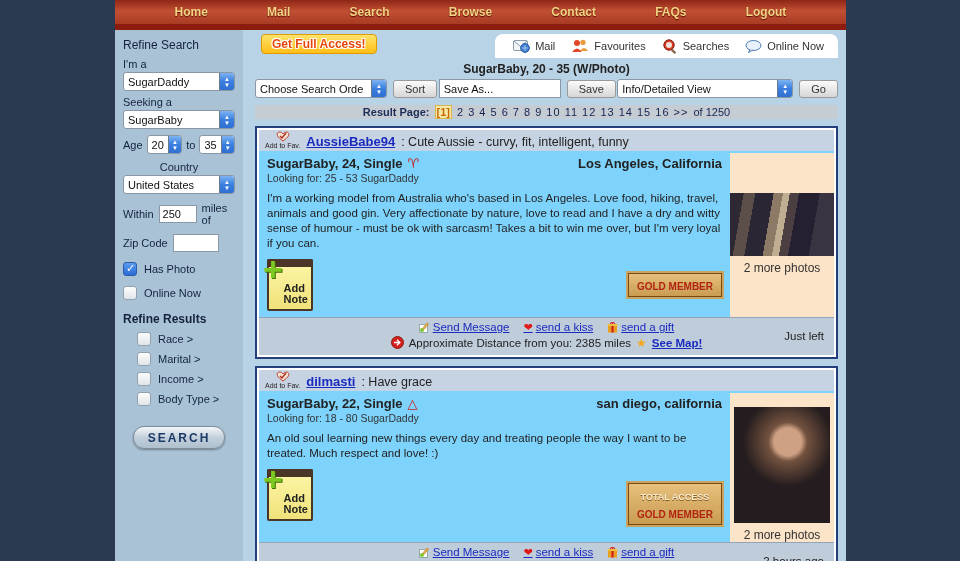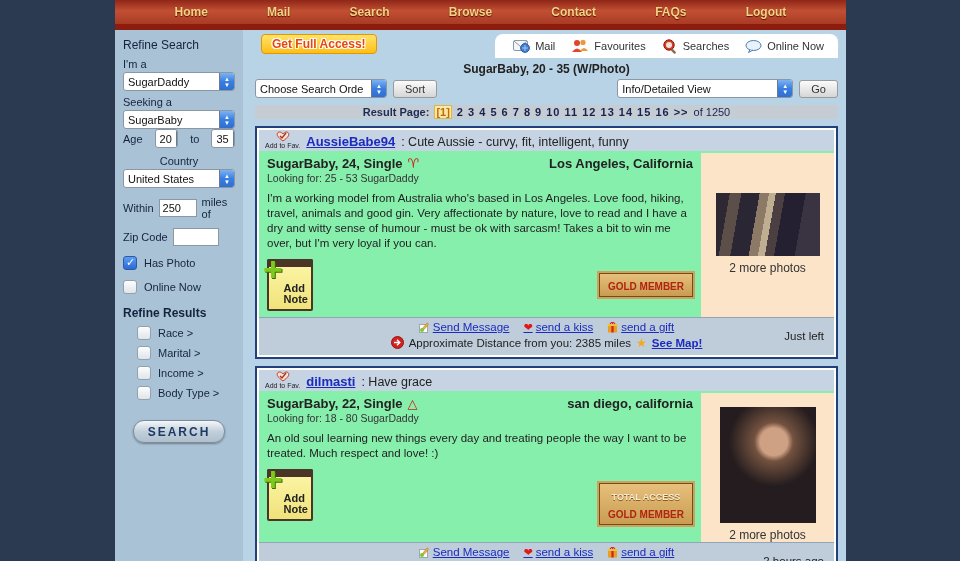--- a/index.html
+++ b/index.html
@@ -11,21 +11,21 @@
   .nav-item{color:#f2d483;font-weight:bold;font-size:12px;text-shadow:0 1px 1px #5a0d05;cursor:pointer;}
   .nav-band{height:6px;background:#8c1c0e;}
   .body-row{flex:1;display:flex;min-height:0;}
   
   .sidebar{width:128px;background:#a9c2d5;padding:8px 8px 0 8px;font-size:11px;color:#15233f;}
   .sb-title{font-size:12px;margin-bottom:6px;}
   .sb-label{margin:5px 0 2px 0;}
   .sel{background:#fff;border:1px solid #8a97a5;border-radius:3px;height:19px;display:flex;align-items:center;overflow:hidden;}
   .sel .sel-text{flex:1;padding:0 4px;font-size:11px;color:#111;white-space:nowrap;}
   .sel .stepper{width:15px;height:100%;background:linear-gradient(#7db3f2,#3a7fe0 50%,#2f6fd0);color:#fff;font-size:6px;line-height:6px;display:flex;flex-direction:column;align-items:center;justify-content:center;border-left:1px solid #6a7a8a;}
-  .age-row{display:flex;align-items:center;gap:12px;}
+  .age-row{display:flex;align-items:center;gap:4px;margin-top:6px;}
   .age-sel{width:40px;}
   .country-label{text-align:center;margin-top:7px;margin-bottom:2px;}
   .inline-row{display:flex;align-items:center;gap:5px;margin-top:8px;}
   .tin{background:#fff;border:1px solid #8a97a5;height:18px;font-size:11px;padding:0 3px;width:38px;color:#111;}
   .zip{width:46px;}
   .chk-row{display:flex;align-items:center;gap:7px;margin-top:10px;cursor:pointer;}
   .chk{width:14px;height:14px;border-radius:3px;background:linear-gradient(#fdfdfd,#dfe5ea);border:1px solid #93a1af;position:relative;}
   .chk.checked{background:linear-gradient(#5d9df0,#2a6ad6);border-color:#2c5aa8;}
   .chk.checked:after{content:"✓";position:absolute;left:2px;top:-1px;color:#fff;font-size:11px;font-weight:bold;}
   .refine-title{font-weight:bold;font-size:12px;margin-top:12px;}
@@ -40,24 +40,24 @@
   .tab svg{display:block;}
   .list-title{text-align:center;font-size:12px;font-weight:bold;color:#222;margin:4px 0 3px 0;}
   .controls{display:flex;align-items:center;justify-content:space-between;}
   .cgroup{display:flex;align-items:center;gap:6px;}
   .ctl-sel{width:132px;}
   .view-sel{width:176px;}
   .btn{background:linear-gradient(#fbfbfb,#d6d6d6);border:1px solid #9a9a9a;border-radius:3px;font-size:11px;color:#333;padding:2px 11px;cursor:pointer;}
   .saveas{width:122px;height:19px;border:1px solid #8a97a5;font-size:11px;padding:0 4px;color:#111;background:#fff;}
   .pagebar{margin-top:7px;background:#c6ccd4;height:17px;display:flex;align-items:center;justify-content:center;gap:5px;font-size:11px;color:#1c2c56;font-weight:bold;}
   .pg-cur{color:#c86a00;background:#f6e9a8;border:1px solid #d8b84a;padding:0 1px;font-weight:bold;}
-  .pg-nums{font-weight:bold;color:#14244e;letter-spacing:1px;}
+  .pg-nums{font-weight:normal;color:#14244e;letter-spacing:1px;}
   .pg-of{font-weight:normal;color:#14244e;}
   
-  .card{border:2px solid #24407a;box-shadow:inset 0 0 0 2px #fff;margin-top:7px;background:#86efac;display:flex;flex-direction:column;}
+  .card{border:2px solid #24407a;box-shadow:inset 0 0 0 2px #fff;margin-top:7px;background:#7dd3fc;display:flex;flex-direction:column;}
   .card-head{margin:2px;background:#c6d3e2;padding:1px 6px 2px 6px;display:flex;align-items:flex-end;gap:6px;}
   .fav{display:flex;flex-direction:column;align-items:center;line-height:1;cursor:pointer;}
   .fav-txt{font-size:7px;color:#222;white-space:nowrap;}
   .uname{font-size:13px;font-weight:bold;color:#1b2bc0;text-decoration:underline;cursor:pointer;}
   .headline{font-size:12.5px;color:#222;}
   .card-mid{display:flex;margin:0 2px;flex:1;}
   .card-main{flex:1;padding:3px 8px 6px 8px;min-width:0;}
   .info-row{display:flex;justify-content:space-between;align-items:baseline;}
   .summary{font-size:13px;font-weight:bold;color:#222;}
   .glyph{color:#cc2020;font-size:13px;font-weight:bold;margin-left:5px;}
@@ -65,21 +65,21 @@
   .looking{font-size:10.5px;color:#333;margin-top:1px;}
   .desc{font-size:11.5px;color:#222;line-height:1.3;margin-top:7px;}
   .bottom-row{display:flex;justify-content:space-between;align-items:flex-start;margin-top:8px;}
   .addnote{position:relative;width:46px;height:52px;background:linear-gradient(#fdf6a8,#f0e27a);border:2px solid #4a3526;border-radius:2px;cursor:pointer;}
   .addnote:before{content:"";position:absolute;left:-2px;top:-2px;right:-2px;height:8px;background:#4a3526;border-radius:2px 2px 0 0;}
   .addnote .plus{position:absolute;left:-6px;top:-4px;width:26px;height:26px;color:#7ec822;font-size:34px;line-height:24px;font-weight:bold;text-shadow:1px 1px 0 #3c6c00;}
   .addnote .an-txt{position:absolute;right:3px;bottom:3px;font-size:11px;font-weight:bold;color:#222;line-height:1.05;text-align:left;}
   .badge{margin-top:14px;background:linear-gradient(#e7c07c,#c99c52);border:1px solid #7a4a14;box-shadow:0 0 0 2px #caa35e;padding:2px 8px;text-align:center;line-height:1.15;cursor:pointer;}
   .badge .b1{font-size:9px;font-weight:bold;color:#f6ecd2;text-shadow:0 1px 0 #8a5a20;}
   .badge .b2{font-size:10px;font-weight:bold;color:#b02410;}
-  .photo-panel{width:133px;background:#fbe4c8;display:flex;flex-direction:column;align-items:center;}
+  .photo-panel{width:104px;background:#fbe4c8;display:flex;flex-direction:column;align-items:center;}
   .pp1{padding-top:40px;}
   .pp2{padding-top:14px;}
   .photo{cursor:pointer;}
   .photo1{width:104px;height:63px;background:linear-gradient(100deg,#2e2833 0 12%,#5c4f49 12% 22%,#2b2633 22% 38%,#8d7a66 38% 46%,#bfae92 46% 52%,#4b3f41 52% 60%,#242031 60% 78%,#3a3342 78%);}
   .photo2{width:96px;height:116px;background:radial-gradient(circle at 56% 30%,#cfa184 0 14%,#73523f 20%,#241c1e 46%),linear-gradient(#3a3136 60%,#cfc4ba 60%);}
   .more-photos{font-size:12px;color:#333;margin-top:5px;cursor:pointer;}
   .card-foot{margin:0 2px 2px 2px;background:#bfccda;border-top:1px solid #93a5b8;position:relative;padding:3px 8px 5px 8px;text-align:center;}
   .actions{font-size:11.5px;display:flex;justify-content:center;align-items:center;gap:14px;}
   .alink{color:#1b2bc0;text-decoration:underline;cursor:pointer;display:inline-flex;align-items:center;gap:3px;}
   .dist-line{font-size:11.5px;color:#222;margin-top:2px;display:flex;justify-content:center;align-items:center;gap:5px;}
@@ -245,20 +245,24 @@
             <div class="sel ctl-sel">
               <span class="sel-text">Choose Search Orde</span>
               <span class="stepper">
                   <span>▲</span>
                   <span>▼</span>
                 </span>
             </div>
             <button class="btn">Sort</button>
           </div>
           <div class="cgroup">
+            <input class="saveas" value="Save As..." style="">
+            <button class="btn">Save</button>
+          </div>
+          <div class="cgroup">
             <div class="sel view-sel">
               <span class="sel-text">Info/Detailed View</span>
               <span class="stepper">
                   <span>▲</span>
                   <span>▼</span>
                 </span>
             </div>
             <button class="btn">Go</button>
           </div>
         </div>

